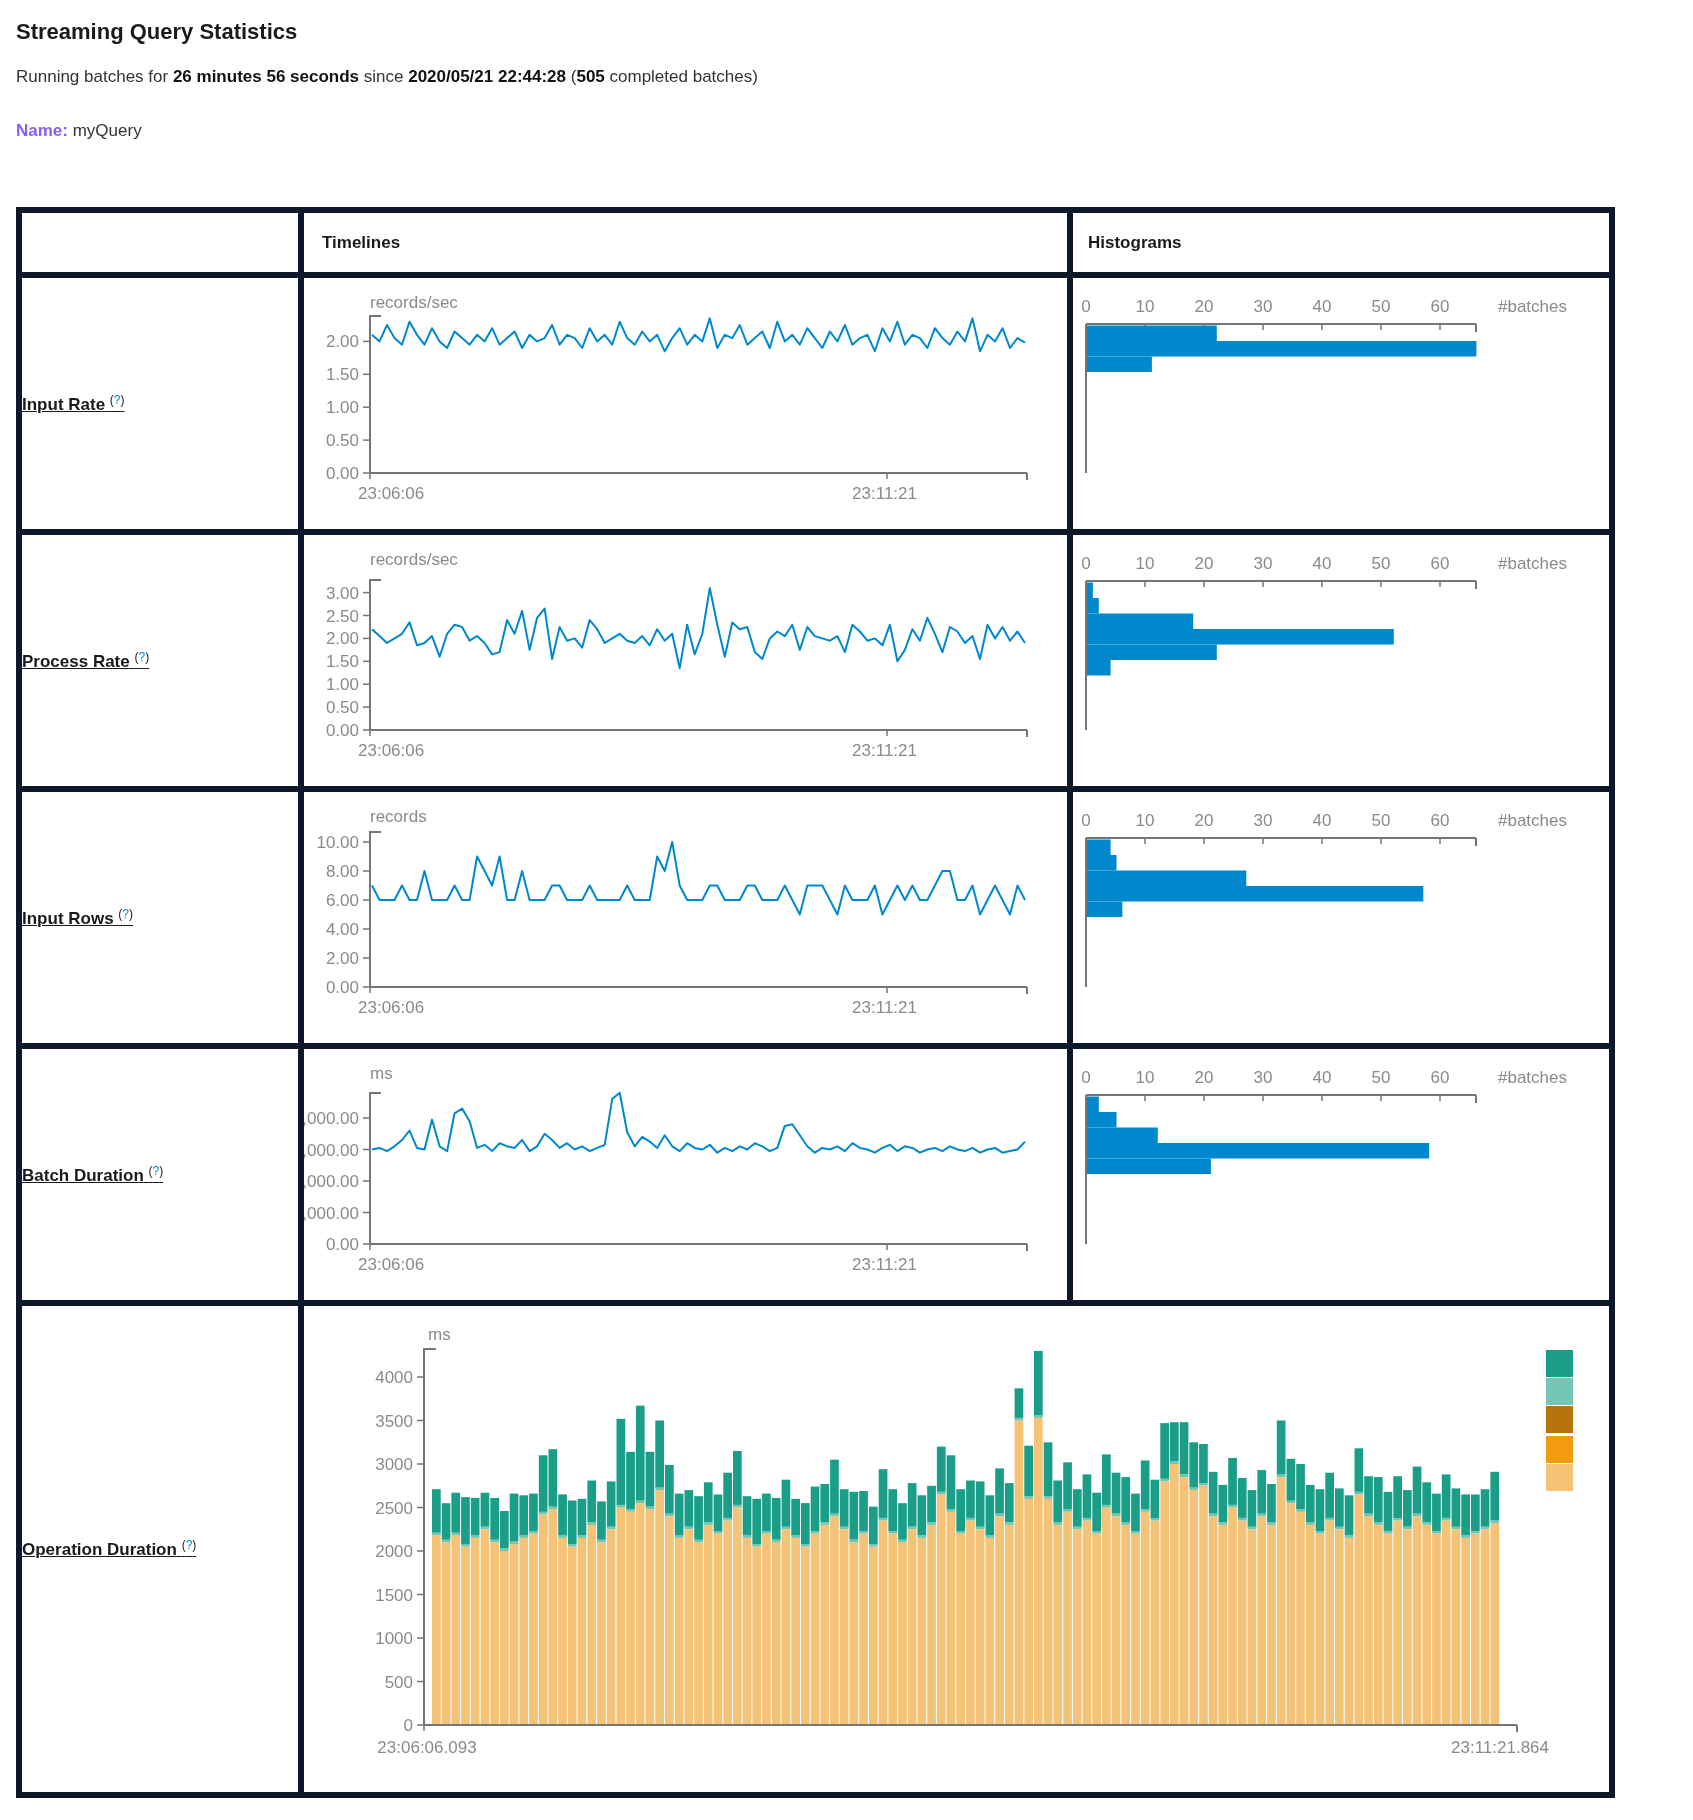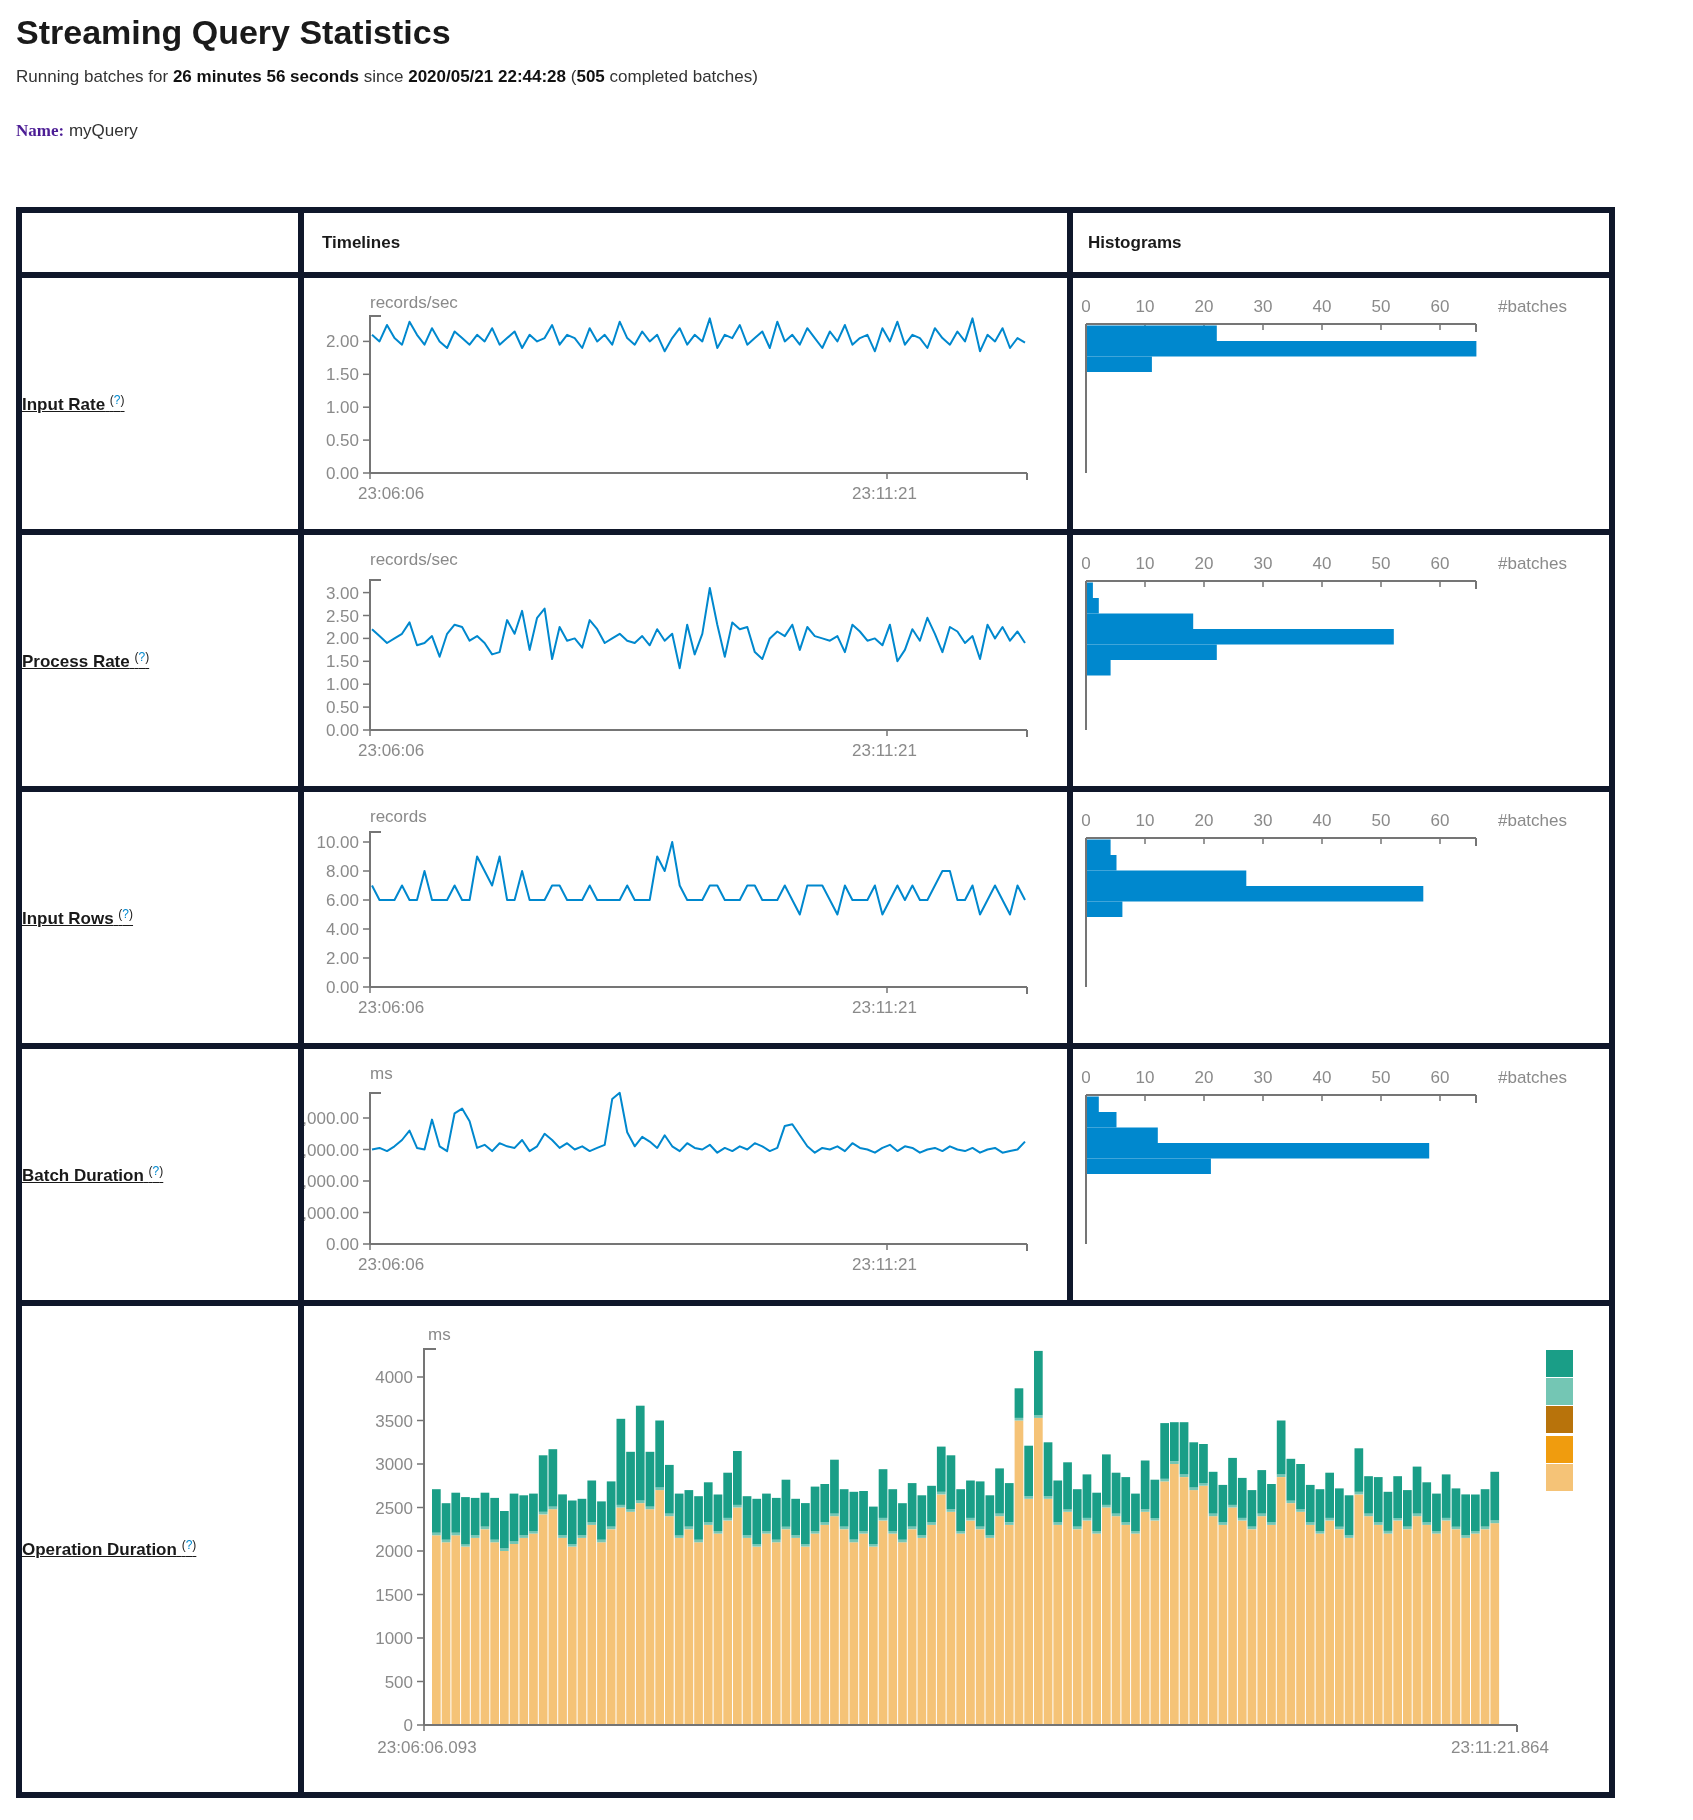--- a/index.html
+++ b/index.html
@@ -1,22 +1,22 @@
 <!DOCTYPE html>
 <html><head>
 <meta charset="utf-8">
 <style>
   html,body{margin:0;padding:0;background:#fff;}
   body{width:1693px;height:1820px;font-family:"Liberation Sans",sans-serif;color:#333;overflow:hidden;}
   .wrap{padding:12px 16px 0 16px;}
-  h1{font-size:34px;line-height:36px;margin:2px 0 0 0;color:#1a1a1a;font-weight:bold;}
+  h1{font-size:22px;line-height:36px;margin:2px 0 0 0;color:#1a1a1a;font-weight:bold;}
   .sub{font-size:17px;margin:17px 0 16px 0;color:#333;}
   .sub b{color:#111;}
   .meta{font-size:17px;line-height:27px;margin:30px 0 0 0;}
-  .meta b{color:#4c1d95;font-family:Liberation Serif, serif;}
+  .meta b{color:#8b5cf6;}
   table.stats{border-collapse:collapse;margin-top:63px;table-layout:fixed;}
   table.stats th, table.stats td{border:6px solid #0f172a;padding:0;}
   th.c1{width:276px;}
   th.c2{width:763px;}
   th.c3{width:536px;}
   table.stats thead th{height:59px;text-align:left;vertical-align:middle;font-size:17px;color:#1a1a1a;}
   th.c2 span{padding-left:18px;display:inline-block;}
   th.c3 span{padding-left:15px;display:inline-block;}
   td.lbl{vertical-align:middle;padding-left:14px;font-size:17px;font-weight:bold;color:#1a1a1a;text-decoration:underline;}
   td.lbl sup{font-size:12px;font-weight:normal;vertical-align:6px;}

